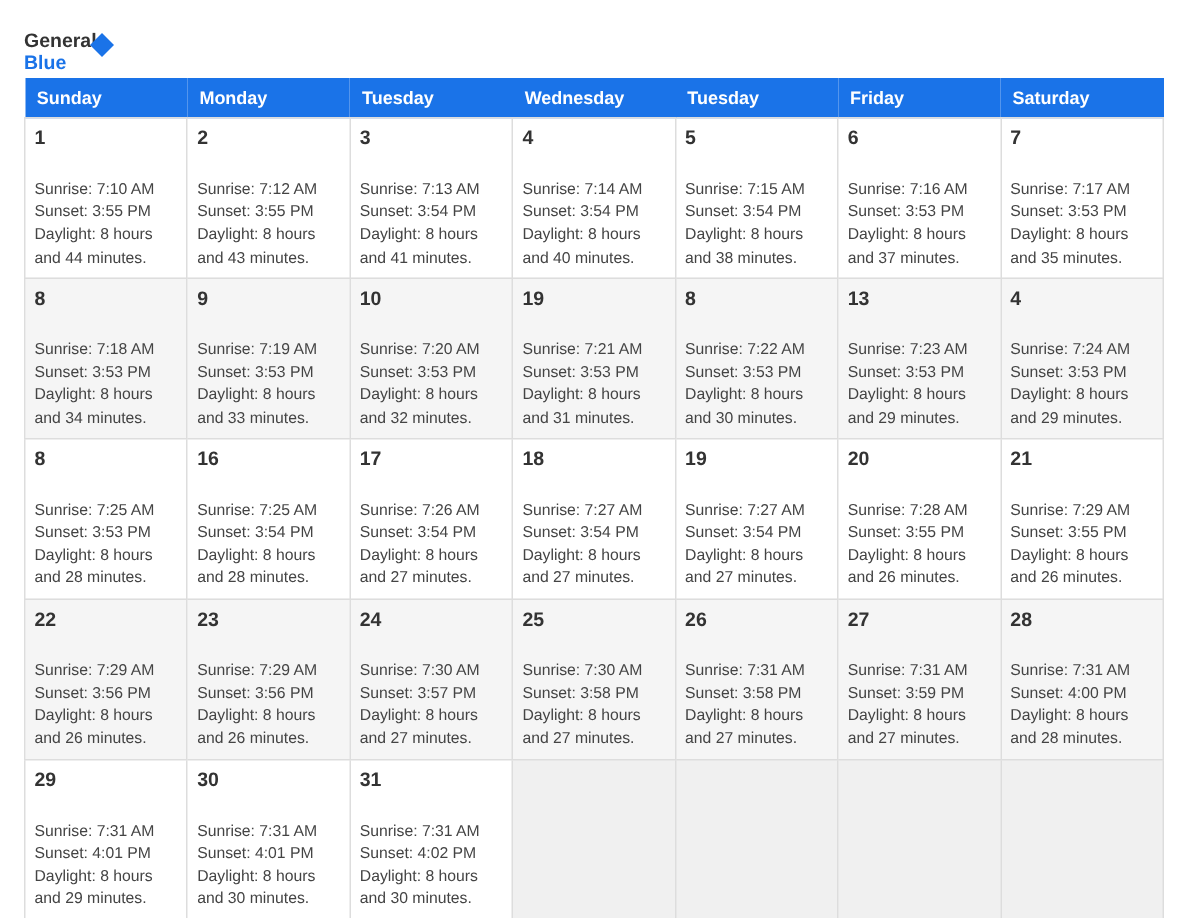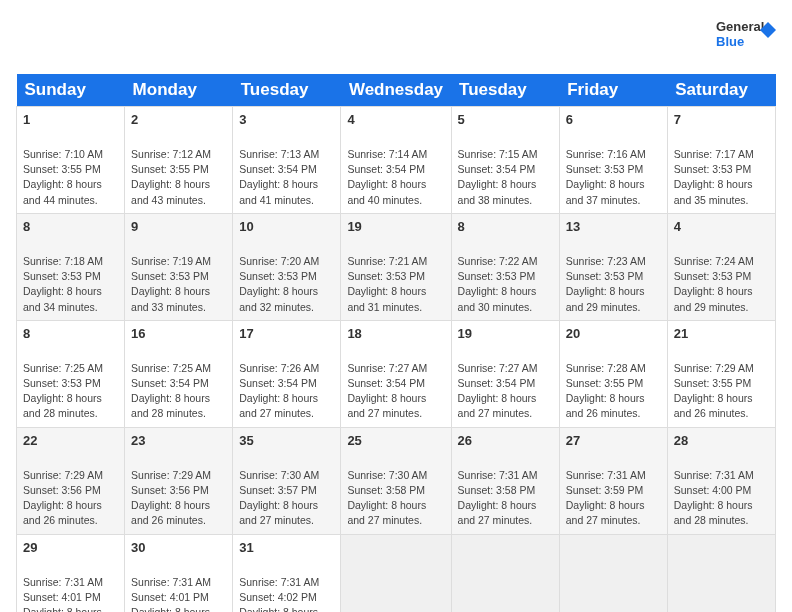--- a/index.html
+++ b/index.html
@@ -5,23 +5,23 @@
     * { box-sizing: border-box; margin: 0; padding: 0; }
     body {
       font-family: Arial, sans-serif;
       background: #fff;
       width: 792px;
       min-height: 612px;
       padding: 16px;
     }
     .header {
       display: flex;
-      justify-content: flex-end;
+      justify-content: flex-start;
       align-items: flex-start;
-      margin-bottom: 22px;
+      margin-bottom: 0;
     }
     .logo {
       display: flex;
       align-items: center;
       gap: 4px;
     }
     .title-block { text-align: right; }
     .month-title {
       font-size: 32px;
       font-weight: bold;
@@ -34,21 +34,21 @@
     table {
       width: 100%;
       border-collapse: collapse;
       font-size: 11px;
     }
     thead tr th {
       background-color: #1a73e8;
       color: #fff;
       text-align: left;
       padding: 6px 8px;
-      font-size: 17px;
+      font-size: 12px;
       font-weight: bold;
     }
     tbody tr td {
       border: 1px solid #ddd;
       vertical-align: top;
       padding: 5px 6px;
       min-height: 70px;
       width: 14.28%;
     }
     .day-num {
@@ -190,21 +190,21 @@
       <tr>
         <td>
         <div class="day-num">22</div>
         <div class="day-info">Sunrise: 7:29 AM<br>Sunset: 3:56 PM<br>Daylight: 8 hours and 26 minutes.</div>
       </td>
         <td>
         <div class="day-num">23</div>
         <div class="day-info">Sunrise: 7:29 AM<br>Sunset: 3:56 PM<br>Daylight: 8 hours and 26 minutes.</div>
       </td>
         <td>
-        <div class="day-num">35</div>
+        <div class="day-num">24</div>
         <div class="day-info">Sunrise: 7:30 AM<br>Sunset: 3:57 PM<br>Daylight: 8 hours and 27 minutes.</div>
       </td>
         <td>
         <div class="day-num">25</div>
         <div class="day-info">Sunrise: 7:30 AM<br>Sunset: 3:58 PM<br>Daylight: 8 hours and 27 minutes.</div>
       </td>
         <td>
         <div class="day-num">26</div>
         <div class="day-info">Sunrise: 7:31 AM<br>Sunset: 3:58 PM<br>Daylight: 8 hours and 27 minutes.</div>
       </td>

